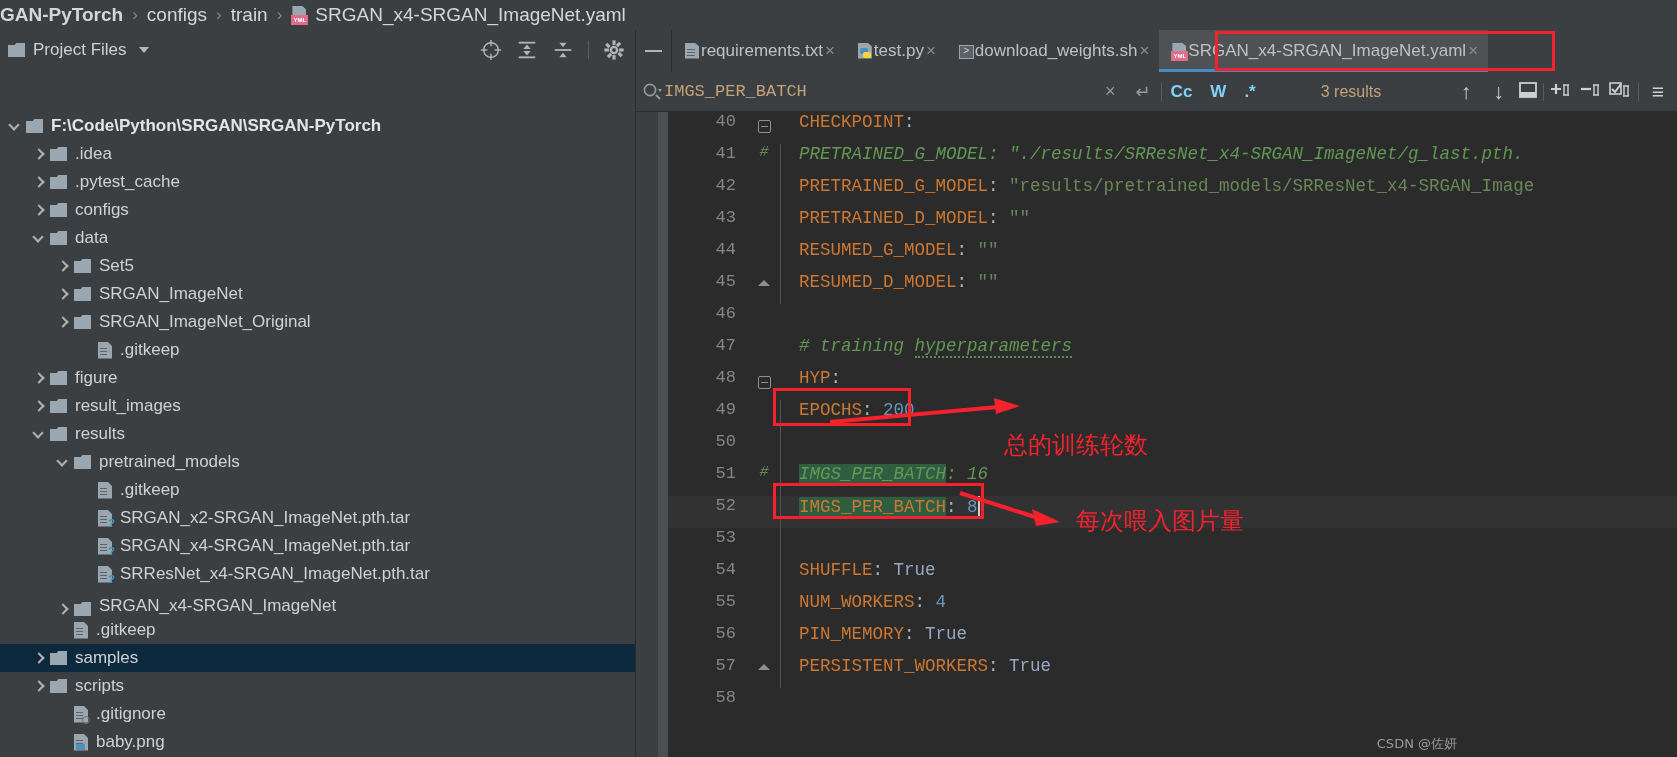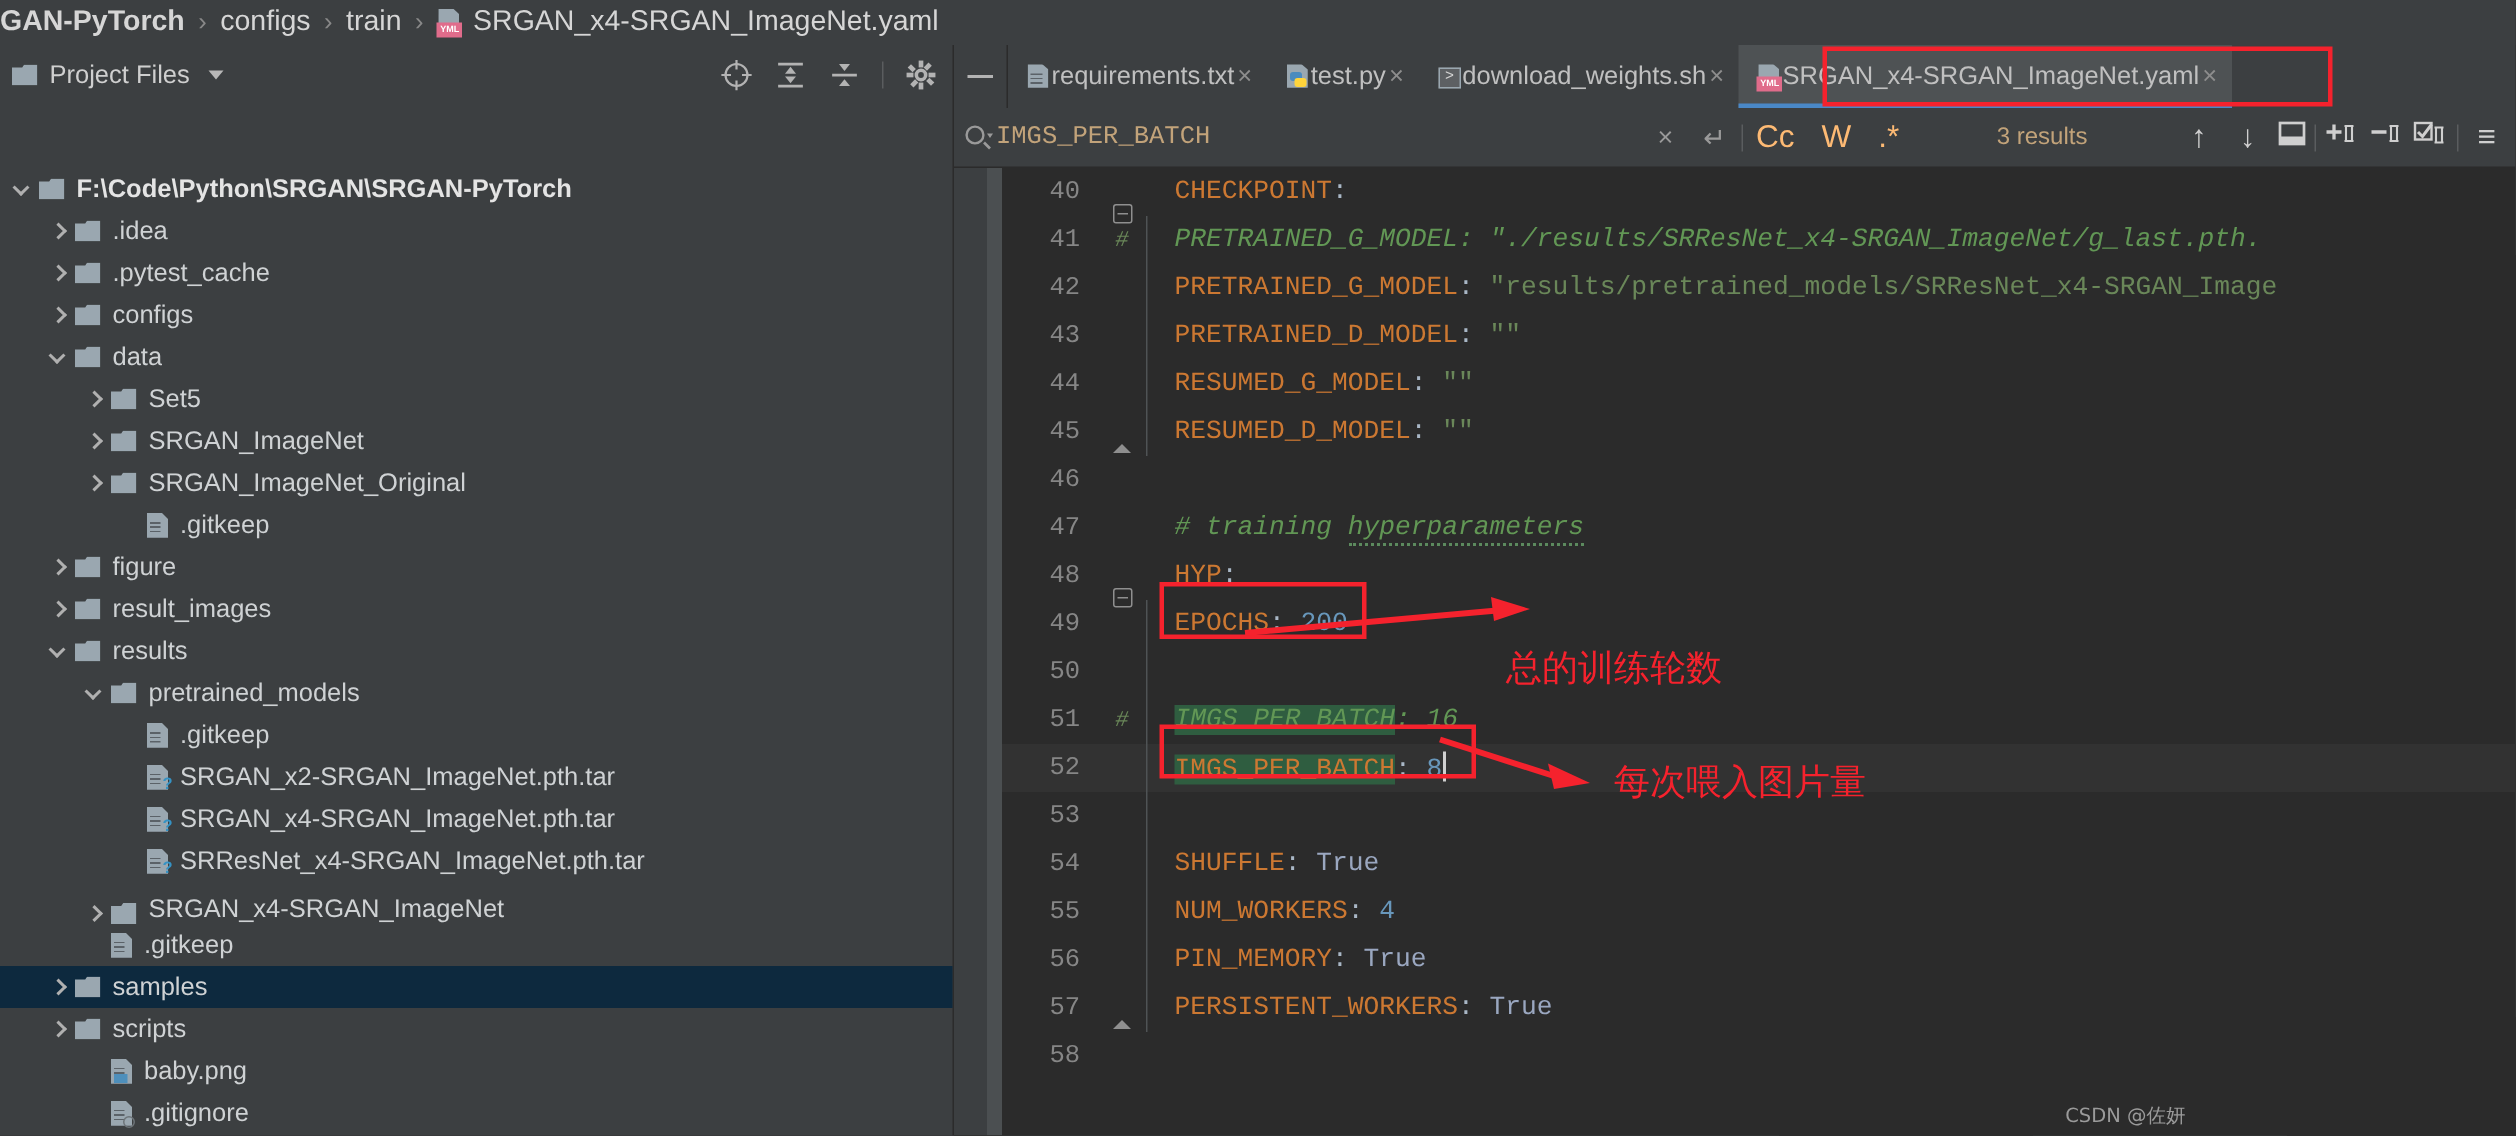--- a/index.html
+++ b/index.html
@@ -155,38 +155,38 @@
     height: 40px; background: #3c3f41; display: flex; align-items: center;
     border-bottom: 1px solid #2b2b2b; padding-left: 4px;
   }
   #find-left { display: flex; align-items: center; flex: none; width: 455px; }
   .search-glyph { width: 24px; display: flex; align-items: center; justify-content: center; }
   #find-input {
     background: transparent; border: none; outline: none; color: #c2a37a;
     font-family: "Liberation Mono", monospace; font-size: 17px; width: 370px;
   }
   .find-btn { color: #9a9a9a; font-size: 18px; padding: 0 10px; }
-  .toggle { color: #fdba74; font-size: 21px; padding: 0 9px; font-weight: normal; }
+  .toggle { color: #7dd3fc; font-size: 17px; padding: 0 9px; font-weight: bold; }
   #results-count { color: #c2a37a; font-size: 16px; margin-left: 56px; }
   #find-right { display: flex; align-items: center; margin-left: auto; gap: 4px; padding-right: 4px; }
   .nav-arrow { color: #cfcfcf; font-size: 21px; padding: 0 9px; }
 
   
   #code-wrap { position: relative; height: 645px; background: #2b2b2b; overflow: hidden; }
   #gutter-bg {
     position: absolute; left: 0; top: 0; width: 22px; height: 100%; background: #3c3f41;
   }
   #scroll-col {
     position: absolute; left: 22px; top: 0; width: 10px; height: 100%; background: #4b4f51;
   }
   #code {
     position: absolute; left: 32px; top: 0; right: 0; height: 100%;
     font-family: "Liberation Mono", monospace; font-size: 17.5px;
   }
-  .cline { height: 32px; display: flex; align-items: center; white-space: nowrap; }
+  .cline { height: 32px; display: flex; white-space: nowrap; padding-left: 16px; }
   .lno {
     width: 64px; text-align: right; color: #868686; flex: none; padding-right: 12px;
     font-size: 17px;
   }
   .cmark { width: 32px; flex: none; text-align: center; color: #6c7b3e; font-size: 15px; position: relative; }
   .cmark .hash { color: #6a8759; font-style: italic; }
   .fold {
     position: absolute; left: 10px; top: 8px; width: 13px; height: 13px;
     border: 1px solid #8f8f8f; border-radius: 2px;
   }
@@ -420,32 +420,32 @@
         <div class="row" style="padding-left: 32px;">
           <span class="arrow right"></span>
           <span class="ti-folder"></span>
           <span class="lbl-txt">scripts</span>
         </div>
         <div class="row" style="padding-left: 56px;">
           <span class="arrow "></span>
           <span class="ti-file">
             <span class="body"></span>
             <span class="lines"></span>
+            <span class="ban"></span>
+          </span>
+          <span class="lbl-txt">.gitignore</span>
+        </div>
+        <div class="row" style="padding-left: 56px;">
+          <span class="arrow "></span>
+          <span class="ti-file">
+            <span class="body"></span>
+            <span class="lines"></span>
             <span class="img"></span>
           </span>
           <span class="lbl-txt">baby.png</span>
-        </div>
-        <div class="row" style="padding-left: 56px;">
-          <span class="arrow "></span>
-          <span class="ti-file">
-            <span class="body"></span>
-            <span class="lines"></span>
-            <span class="ban"></span>
-          </span>
-          <span class="lbl-txt">.gitignore</span>
         </div>
       </div>
   </div>
 
   <div id="editor">
 
     <div id="tabbar">
       <div class="minus-btn">
           <i></i>
         </div>

